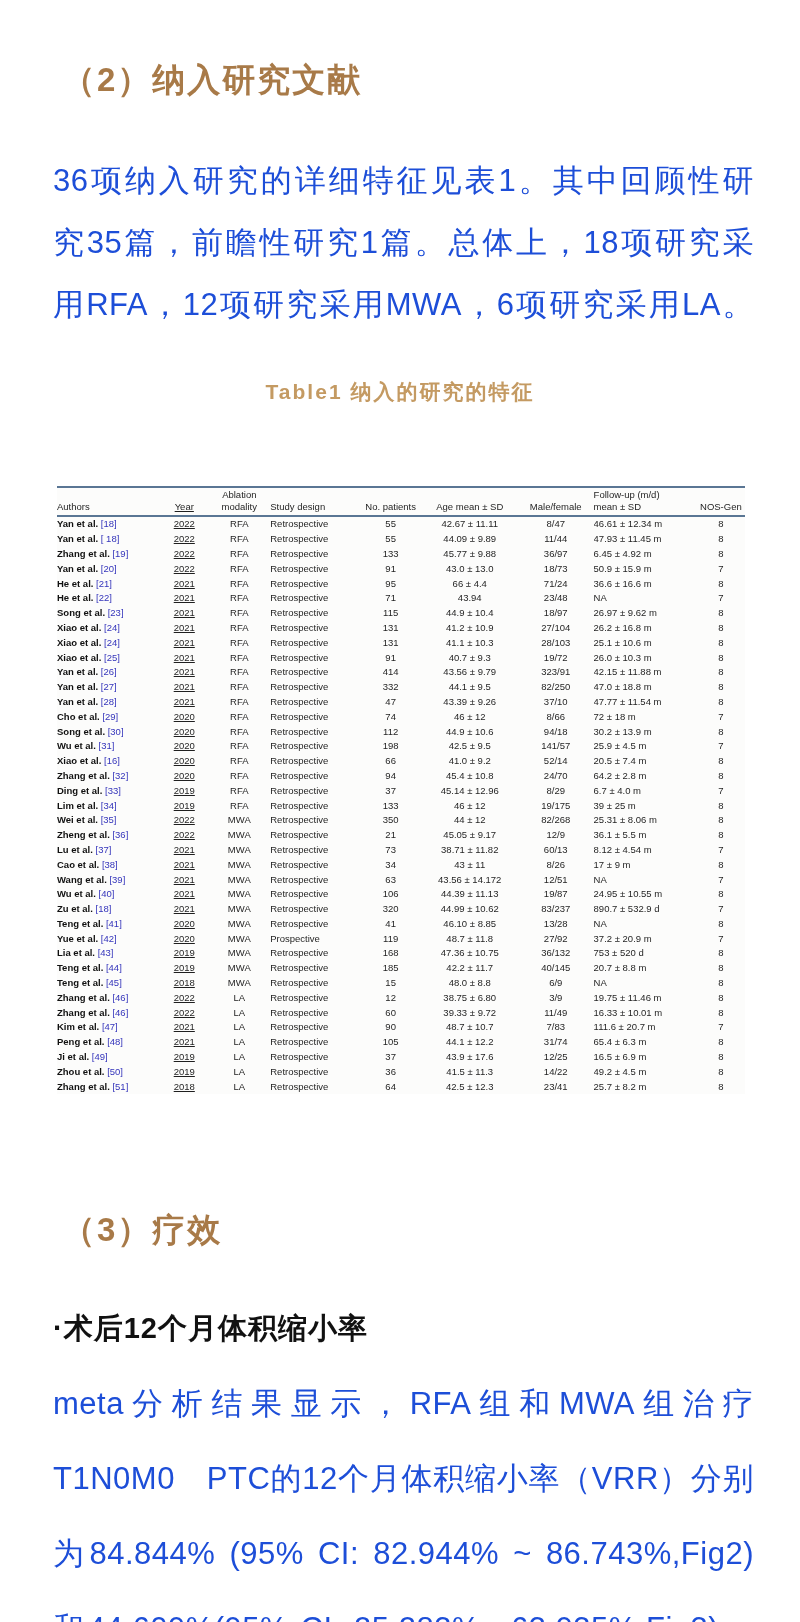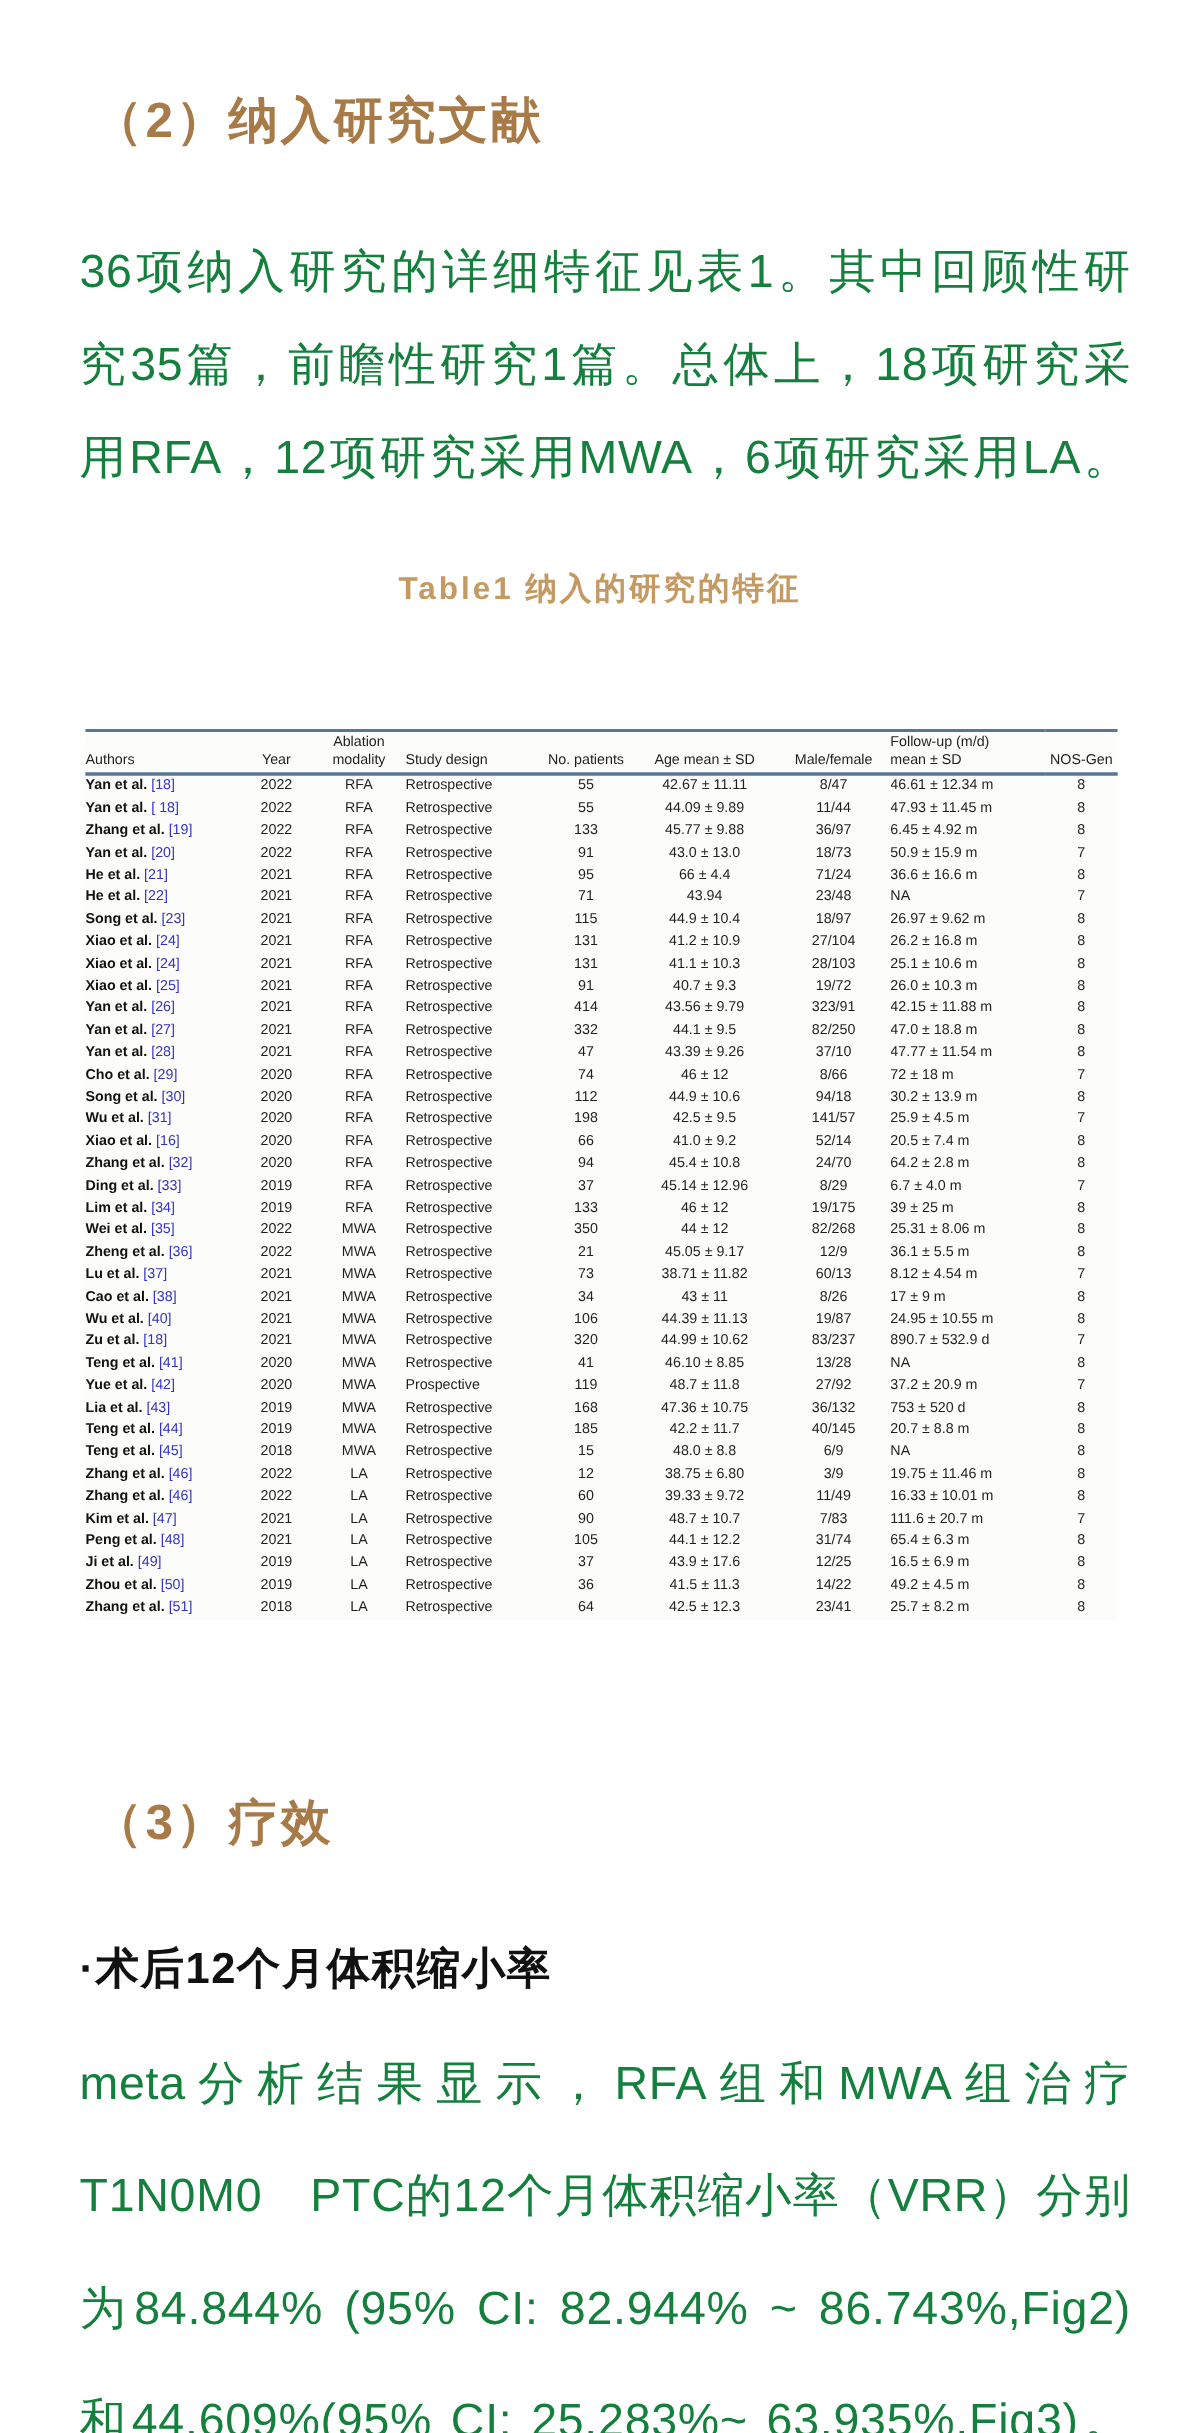--- a/index.html
+++ b/index.html
@@ -25,21 +25,21 @@
   }
   #heading-2 { padding: 31px 0 0 62px; }
   #heading-3 { padding: 86px 0 0 62px; }
 
   .para {
     margin: 48px 46px 0 53px;
   }
   .para .para-line {
     font-size: 31px;
     line-height: 62px;
-    color: #15803d;
+    color: #1d4ed8;
     text-align: justify;
     text-align-last: justify;
     letter-spacing: 0.5px;
     white-space: nowrap;
   }
   #para-results { margin-top: 20px; }
   #para-results .para-line { line-height: 75px; }
 
   .table-caption {
     margin-top: 42px;
@@ -70,21 +70,21 @@
     line-height: 11.5px;
     white-space: nowrap;
   }
   table.studies tbody td {
     padding: 0;
     line-height: 14.8px;
     white-space: nowrap;
     overflow: hidden;
   }
   .col-author   { width: 15%; text-align: left; }
-  .col-year     { width: 7%;  text-align: center; }
+  .col-year     { width: 7%;  text-align: center; text-decoration: underline; }
   .col-modality { width: 9%;  text-align: center; }
   .col-design   { width: 13%; text-align: left; }
   .col-patients { width: 9%;  text-align: center; }
   .col-age      { width: 14%; text-align: center; }
   .col-mf       { width: 11%; text-align: center; }
   .col-followup { width: 15%; text-align: left; }
   .col-nos      { width: 7%;  text-align: center; }
   td.col-author b { font-weight: bold; color: #111; }
   td.col-author .ref { color: var(--ref-color, #3434bb); }
 
@@ -406,20 +406,31 @@
             <td class="col-year">2021</td>
             <td class="col-modality">MWA</td>
             <td class="col-design">Retrospective</td>
             <td class="col-patients">34</td>
             <td class="col-age">43 ± 11</td>
             <td class="col-mf">8/26</td>
             <td class="col-followup">17 ± 9 m</td>
             <td class="col-nos">8</td>
           </tr>
           <tr>
+            <td class="col-author"><b>Wang et al.</b><span class="ref"> [39]</span></td>
+            <td class="col-year">2021</td>
+            <td class="col-modality">MWA</td>
+            <td class="col-design">Retrospective</td>
+            <td class="col-patients">63</td>
+            <td class="col-age">43.56 ± 14.172</td>
+            <td class="col-mf">12/51</td>
+            <td class="col-followup">NA</td>
+            <td class="col-nos">7</td>
+          </tr>
+          <tr>
             <td class="col-author"><b>Wu et al.</b><span class="ref"> [40]</span></td>
             <td class="col-year">2021</td>
             <td class="col-modality">MWA</td>
             <td class="col-design">Retrospective</td>
             <td class="col-patients">106</td>
             <td class="col-age">44.39 ± 11.13</td>
             <td class="col-mf">19/87</td>
             <td class="col-followup">24.95 ± 10.55 m</td>
             <td class="col-nos">8</td>
           </tr>

